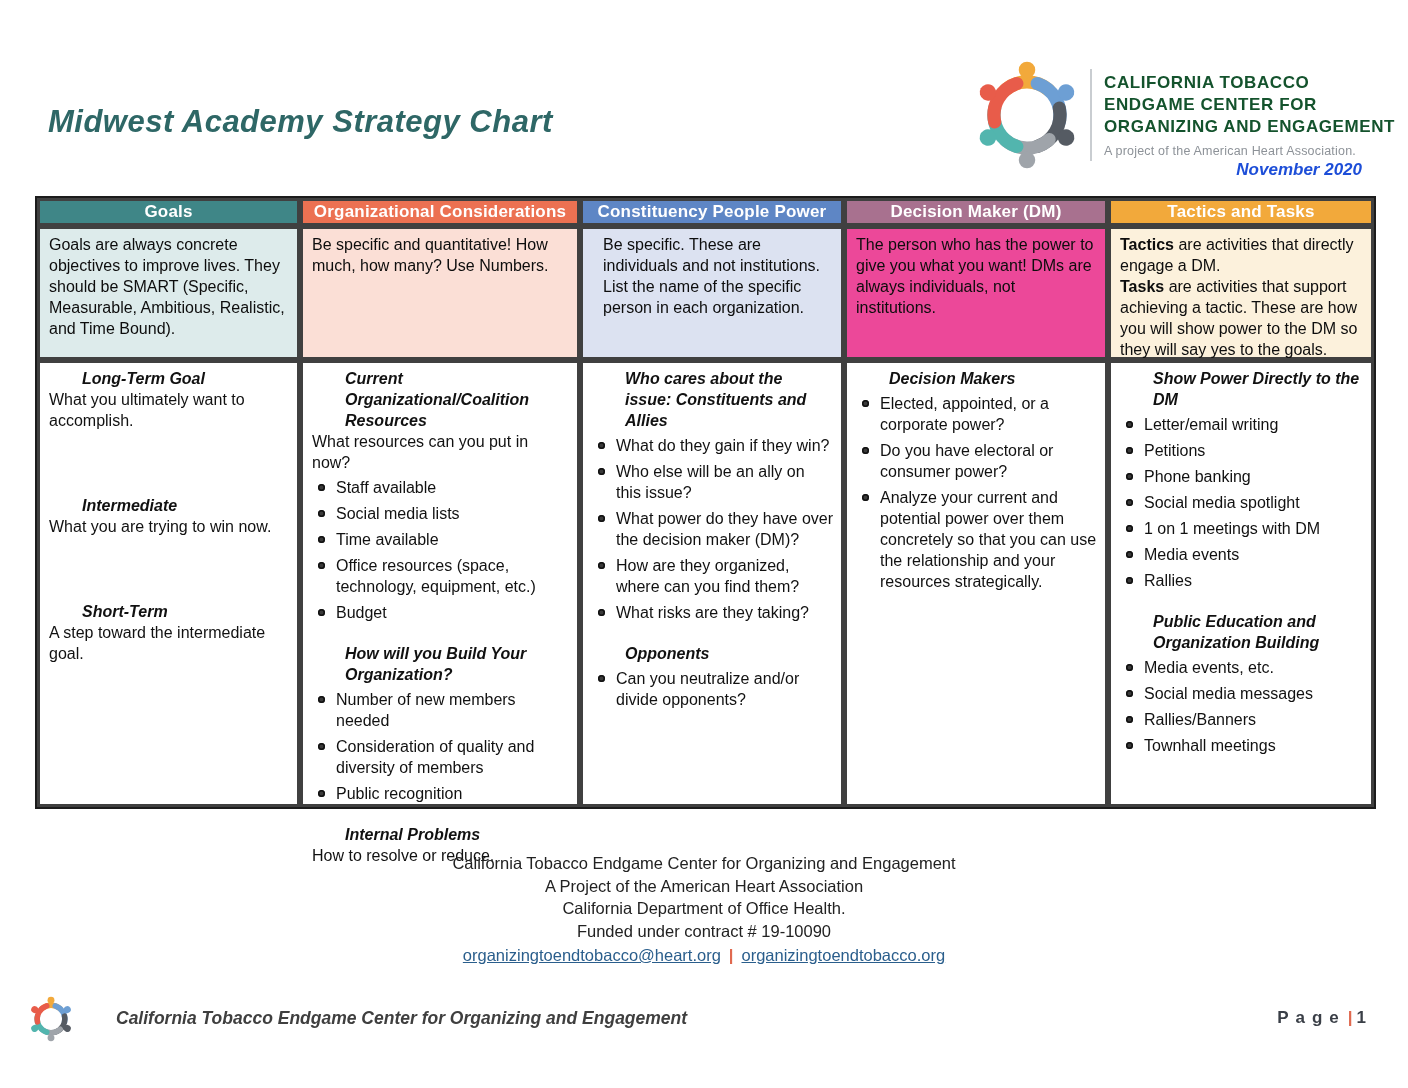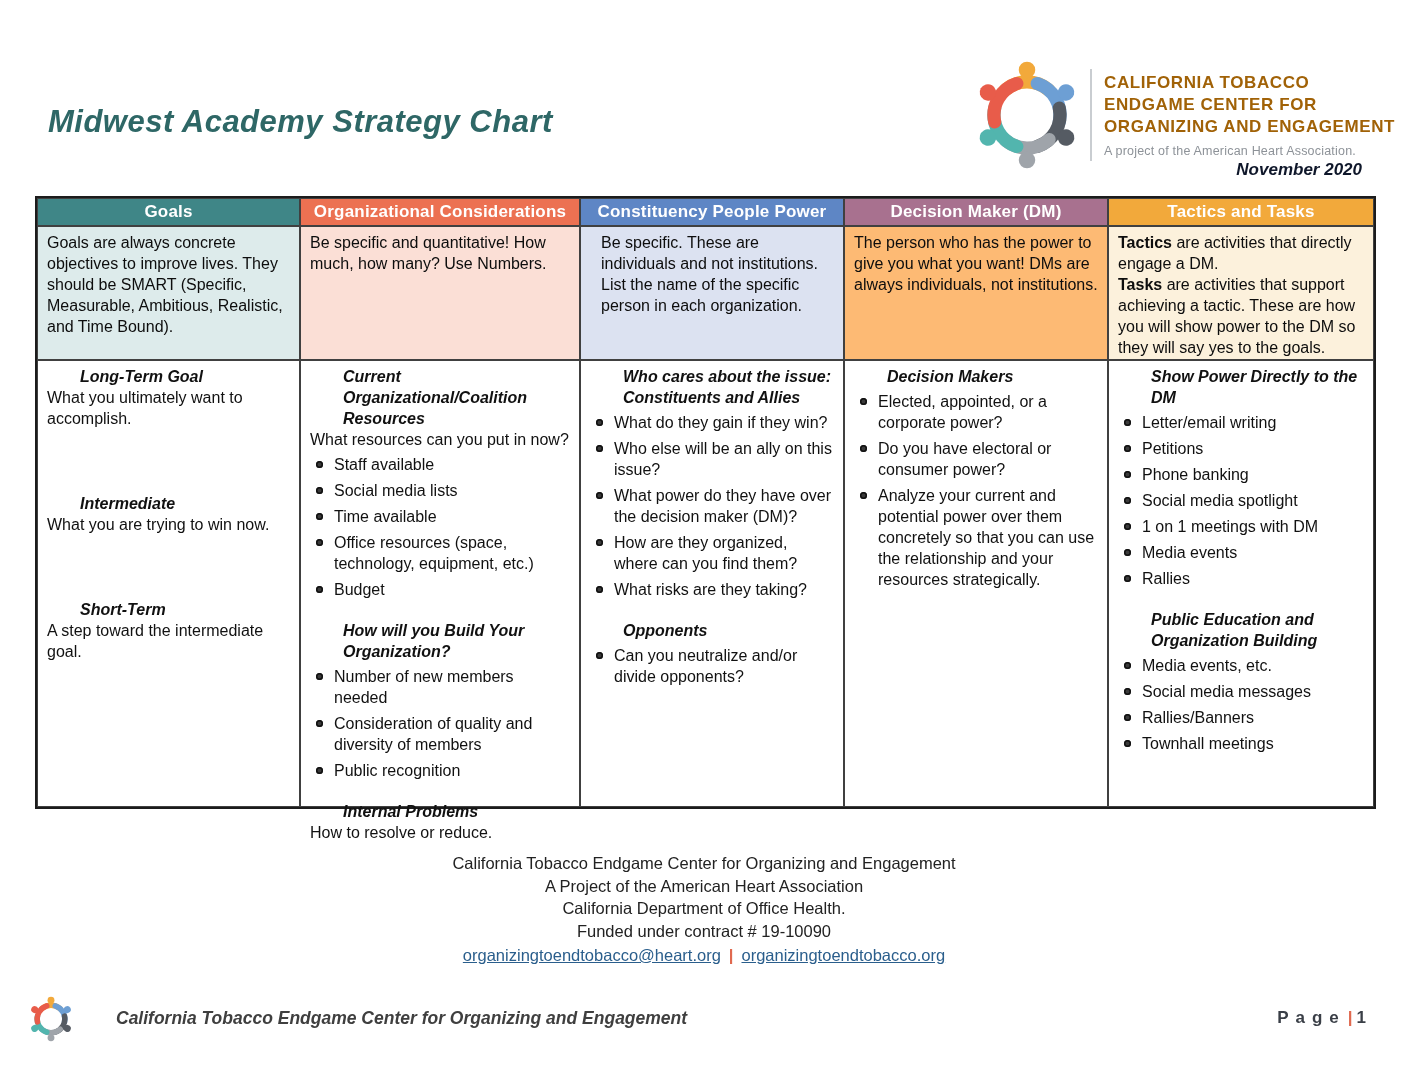--- a/index.html
+++ b/index.html
@@ -13,36 +13,36 @@
 
   
   .page-title {
     position:absolute; left:48px; top:104px;
     font-size:31px; font-weight:bold; font-style:italic;
     color:#2E6766; letter-spacing:0.5px;
   }
   .logo-block { position:absolute; left:972px; top:60px; display:flex; align-items:center; }
   .logo-block svg { flex:0 0 auto; }
   .logo-divider { width:2px; height:92px; background:#c9cdd1; margin:0 12px 0 8px; }
-  .org-name { font-size:17px; line-height:22px; font-weight:bold; color:#a16207; letter-spacing:0.6px; }
+  .org-name { font-size:17px; line-height:22px; font-weight:bold; color:#14532d; letter-spacing:0.6px; }
   .org-tagline { font-size:12.5px; color:#8d9298; margin-top:6px; letter-spacing:0.2px; }
   .date-label {
     position:absolute; right:46px; top:160px;
-    font-size:17px; font-weight:bold; font-style:italic; color:#0f172a;
+    font-size:17px; font-weight:bold; font-style:italic; color:#1d4ed8;
   }
 
   
   .strategy-table {
     position:absolute; left:35px; top:196px;
     display:grid;
     grid-template-columns:263px 280px 264px 264px 266px;
     grid-template-rows:28px 134px 447px;
     border:2px solid #1c1c1c;
   }
-  .cell { border:1px solid #404040; }
+  .cell { border:3px solid #404040; }
   .cell.hdr {
     display:flex; align-items:center; justify-content:center;
     color:#fff; font-weight:bold; font-size:17px; letter-spacing:0.2px;
   }
   .cell.desc {
     font-size:16px; line-height:21px; padding:5px 8px 4px 9px;
     white-space:pre-line; color:#0d0d0d;
   }
   .cell.body { background:#fff; font-size:16px; line-height:21px; padding:5px 8px 0 9px; }
   .section { margin-bottom:20px; }
@@ -129,21 +129,21 @@
 
   <div class="strategy-table">
       <div class="cell hdr" style="background: rgb(63, 134, 135);">Goals</div>
       <div class="cell hdr" style="background: rgb(236, 113, 82);">Organizational Considerations</div>
       <div class="cell hdr" style="background: rgb(94, 134, 197);">Constituency People Power</div>
       <div class="cell hdr" style="background: rgb(168, 113, 143);">Decision Maker (DM)</div>
       <div class="cell hdr" style="background: rgb(242, 169, 59);">Tactics and Tasks</div>
       <div class="cell desc" style="background: rgb(221, 235, 235);"><span>Goals are always concrete objectives to improve lives. They should be SMART (Specific, Measurable, Ambitious, Realistic, and Time Bound).</span></div>
       <div class="cell desc" style="background: rgb(251, 223, 214);"><span>Be specific and quantitative! How much, how many? Use Numbers.</span></div>
       <div class="cell desc" style="background: rgb(220, 226, 241); padding-left: 20px;"><span>Be specific. These are individuals and not institutions. List the name of the specific person in each organization.</span></div>
-      <div class="cell desc" style="background: #fdba74;"><span>The person who has the power to give you what you want! DMs are always individuals, not institutions.</span></div>
+      <div class="cell desc" style="background: #ec4899;"><span>The person who has the power to give you what you want! DMs are always individuals, not institutions.</span></div>
       <div class="cell desc" style="background: rgb(252, 241, 220);"><span style="font-weight: bold;">Tactics</span><span> are activities that directly engage a DM.
 </span><span style="font-weight: bold;">Tasks</span><span> are activities that support achieving a tactic. These are how you will show power to the DM so they will say yes to the goals.</span></div>
       <div class="cell body col-goals">
         <div class="section">
           <div class="sec-heading">Long-Term Goal</div>
           <div class="sec-lead">What you ultimately want to accomplish.</div>
         </div>
         <div class="section">
           <div class="sec-heading">Intermediate</div>
           <div class="sec-lead">What you are trying to win now.</div>

